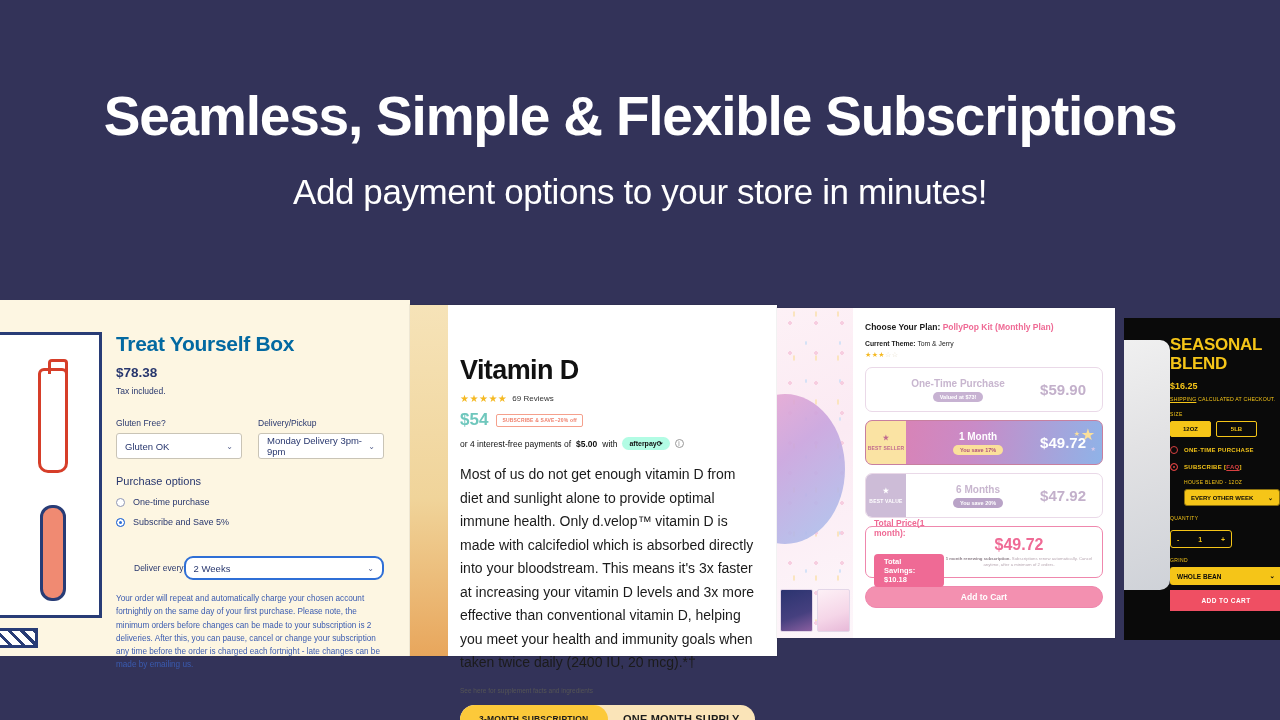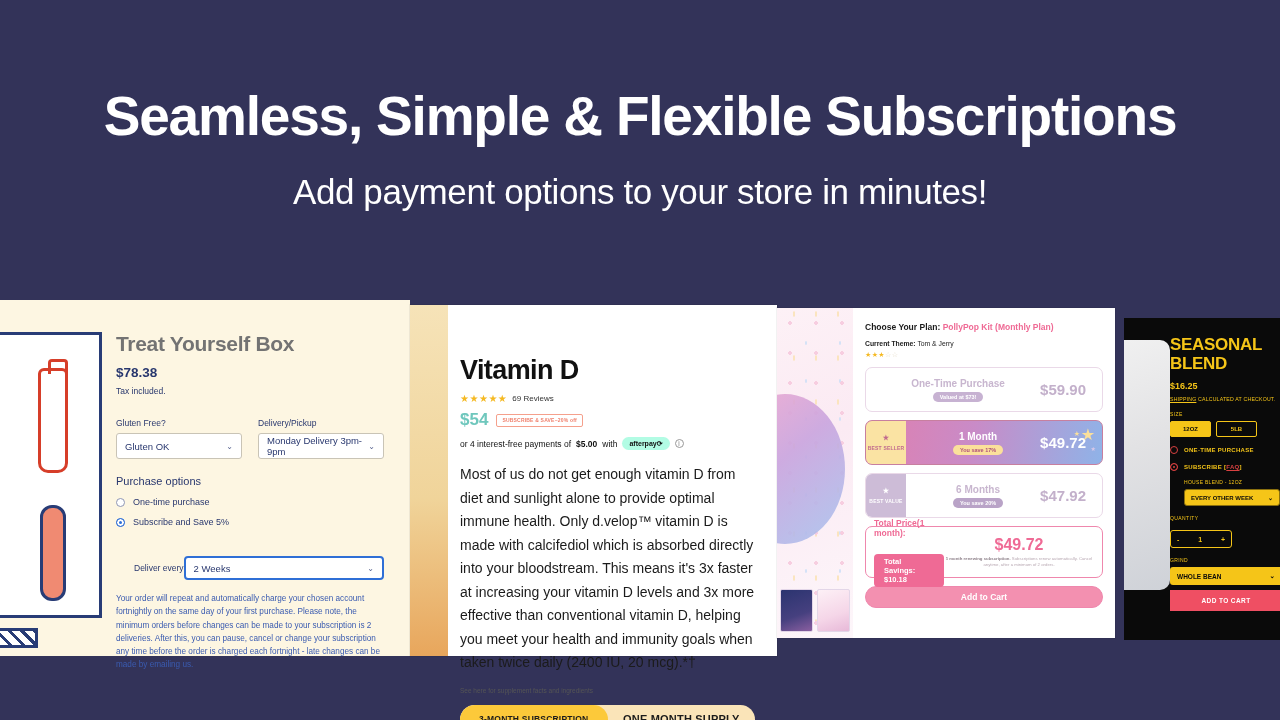--- a/index.html
+++ b/index.html
@@ -29,38 +29,38 @@
               background:#ffffff; border:3px solid #283c76; }
   .c1-bottle { position:absolute; left:38px; top:68px; width:30px; height:105px;
                border:3px solid #d63e29; border-radius:6px 6px 10px 10px; }
   .c1-bottle:before { content:""; position:absolute; left:7px; top:-12px; width:14px; height:12px;
                border:3px solid #d63e29; border-bottom:none; border-radius:4px 4px 0 0; }
   .c1-bar { position:absolute; left:40px; top:205px; width:26px; height:96px;
             background:#f08a72; border:3px solid #283c76; border-radius:12px; }
   .c1-hatch { position:absolute; left:-20px; bottom:8px; width:58px; height:20px;
               border:3px solid #283c76; background:repeating-linear-gradient(45deg,#283c76 0 3px,#fff 3px 9px); }
   .c1-body { flex:1; padding:32px 26px 0 14px; }
-  .c1-title { color:#737373; font-size:21px; font-weight:bold; letter-spacing:-0.3px; }
+  .c1-title { color:#0369a1; font-size:21px; font-weight:bold; letter-spacing:-0.3px; }
   .c1-price { color:#28376e; font-size:13.5px; font-weight:bold; margin-top:9px; }
   .c1-tax { color:#28376e; font-size:8.5px; margin-top:6px; }
   .c1-selrow { display:flex; gap:16px; margin-top:22px; }
   .c1-field { flex:1; }
   .c1-lab { color:#28376e; font-size:8.5px; margin-bottom:5px; }
   .c1-sel { height:26px; background:#ffffff; border:1px solid #c9c4b6; border-radius:3px;
             display:flex; align-items:center; padding:0 8px; color:#28376e; font-size:9.5px;
             justify-content:space-between; }
   .chev { font-size:8px; color:#5a6590; }
   .c1-po { color:#28376e; font-size:11px; margin-top:16px; }
   .c1-opt { display:flex; align-items:center; gap:8px; margin-top:10px; }
   .radio { width:9px; height:9px; border:1px solid #8e96b4; border-radius:50%; flex:none; background:#fff; }
   .radio.on { border:1px solid #2f6fd6; background:#2f6fd6; box-shadow:inset 0 0 0 2px #fff; }
   .c1-opt span { color:#28376e; font-size:9px; }
   .c1-dev { display:flex; align-items:center; margin-top:29px; padding-left:18px; }
   .c1-dev .dl { color:#28376e; font-size:8.5px; flex:none; }
-  .c1-dsel { flex:1; height:24px; background:#fff; border:2px solid #2f6fd6; border-radius:4px;
+  .c1-dsel { flex:1; height:24px; background:#fff; border:2px solid #2f6fd6; border-radius:9px;
              display:flex; align-items:center; justify-content:space-between; padding:4px 8px;
              color:#28376e; font-size:9.5px; }
   .c1-note { color:#3a5bb0; font-size:8.2px; line-height:1.62; margin-top:12px; }
 
   
   .card2 { position:absolute; left:410px; top:5px; width:367px; height:351px;
            background:#ffffff; display:flex; box-shadow:0 0 0 1px rgba(0,0,0,.06); }
   .c2-art { width:38px; flex:none;
             background:linear-gradient(180deg,#f6e3b8 0%,#f0d49a 55%,#e8a65c 100%); }
   .c2-body { flex:1; padding:50px 22px 0 12px; }

